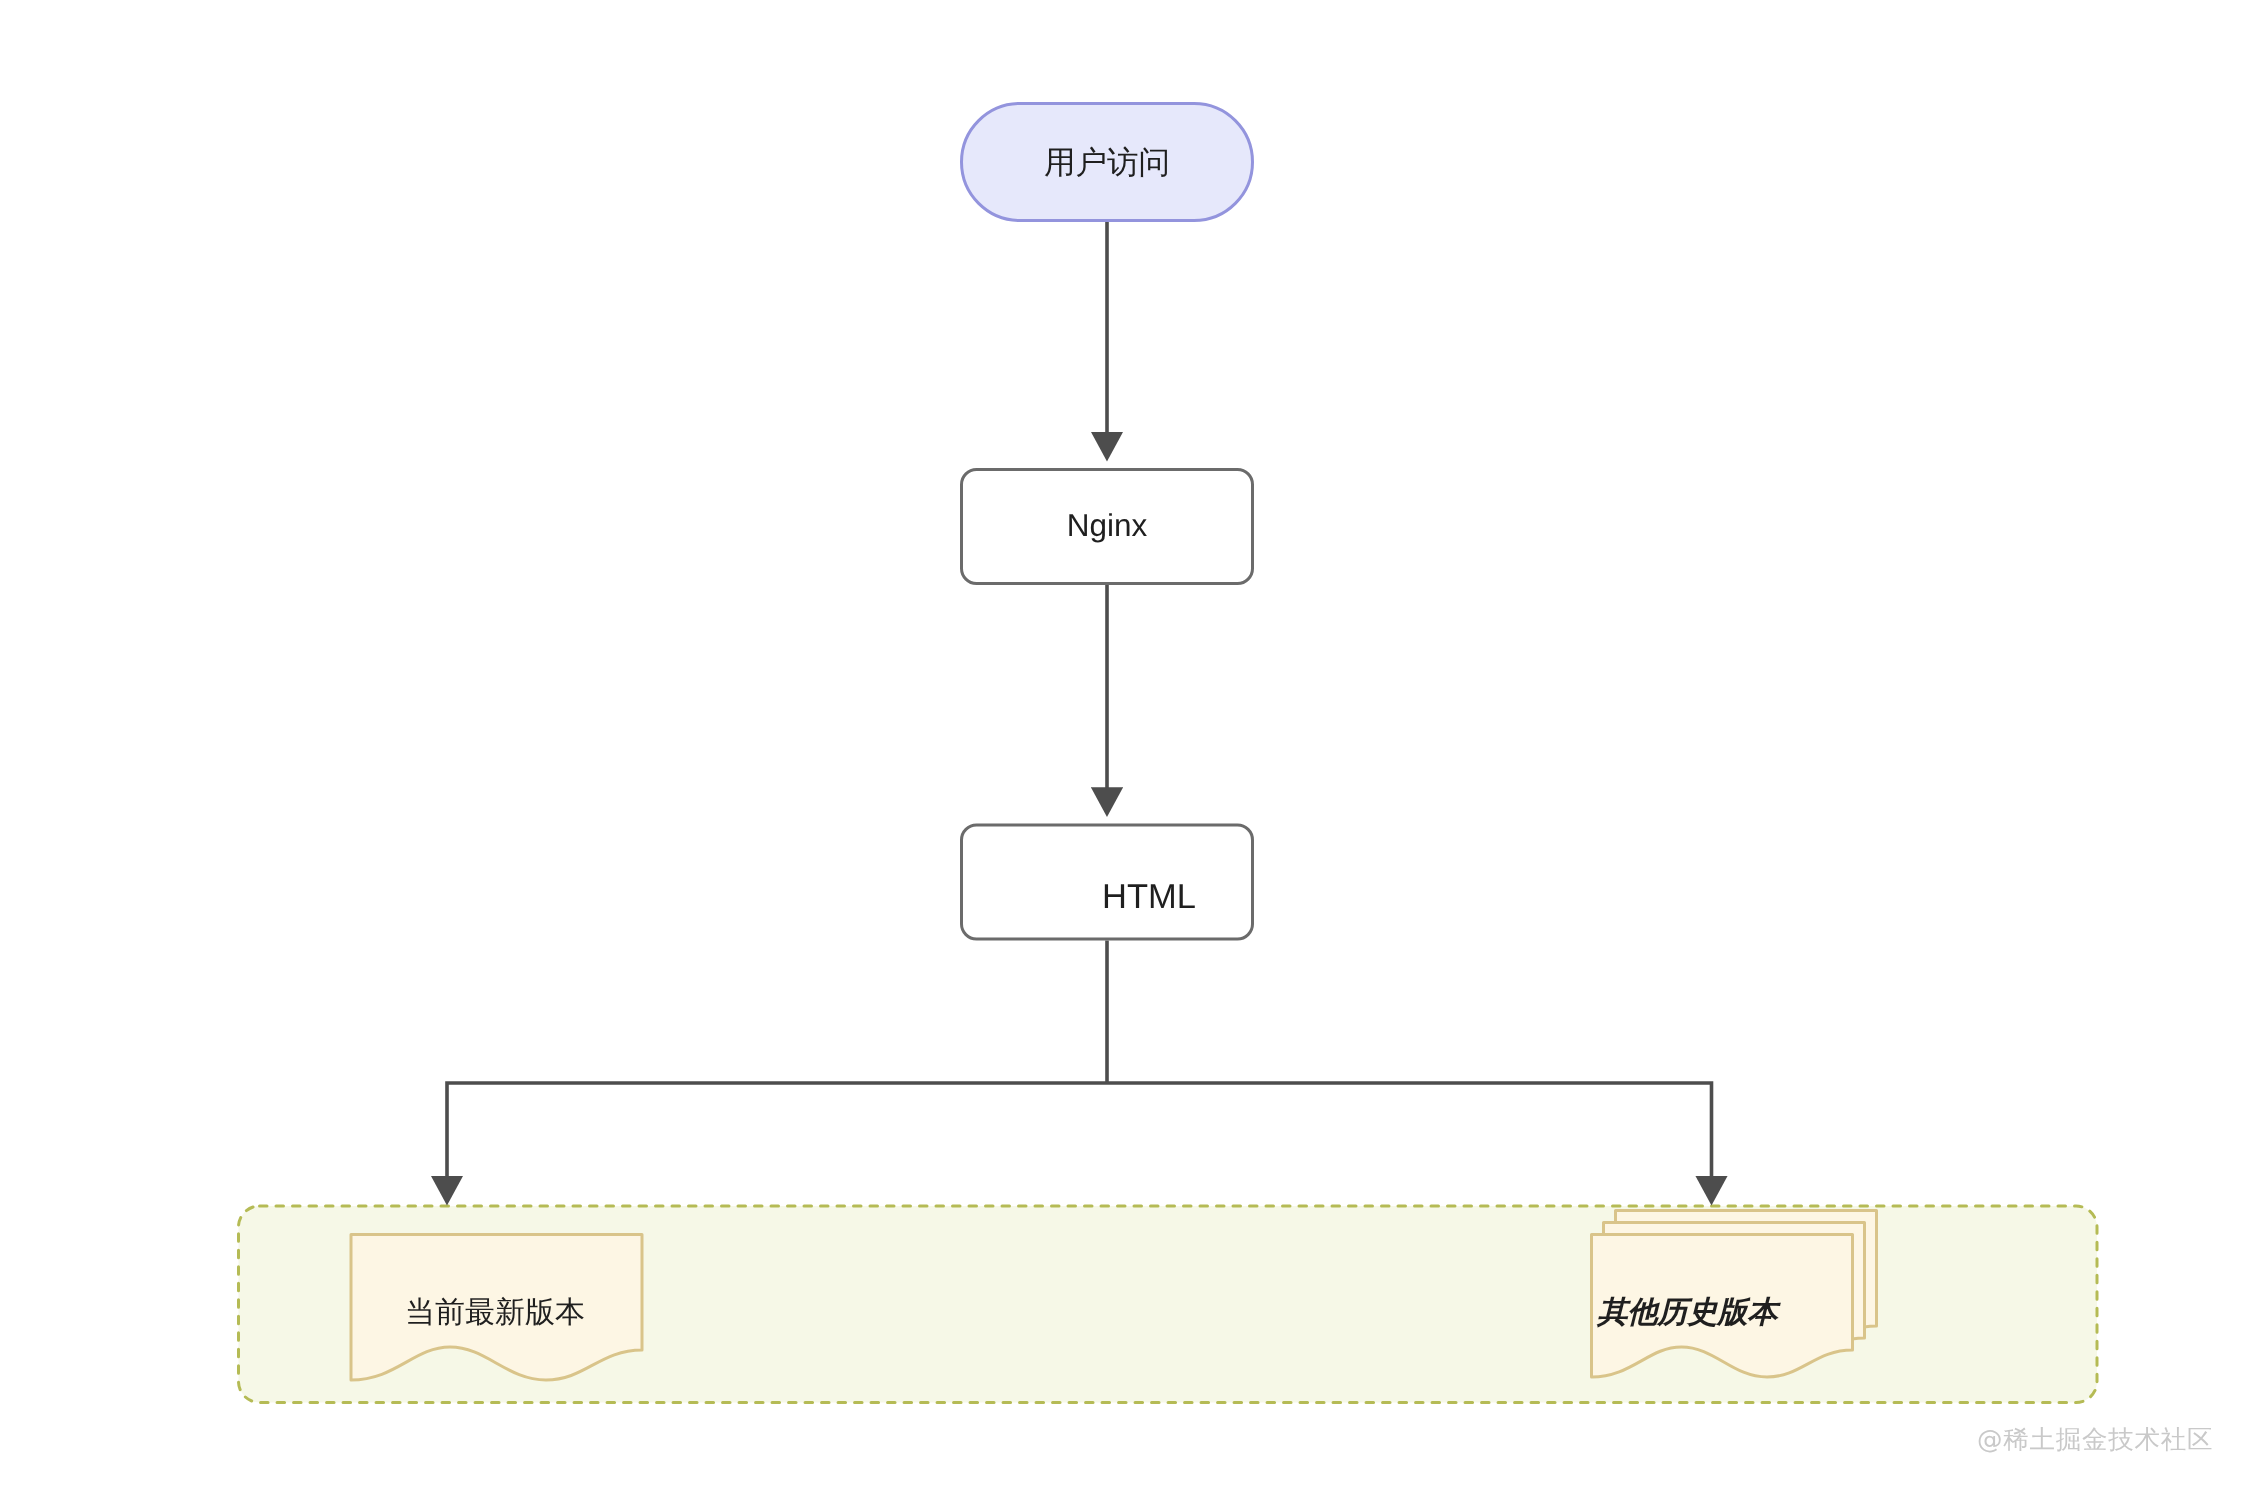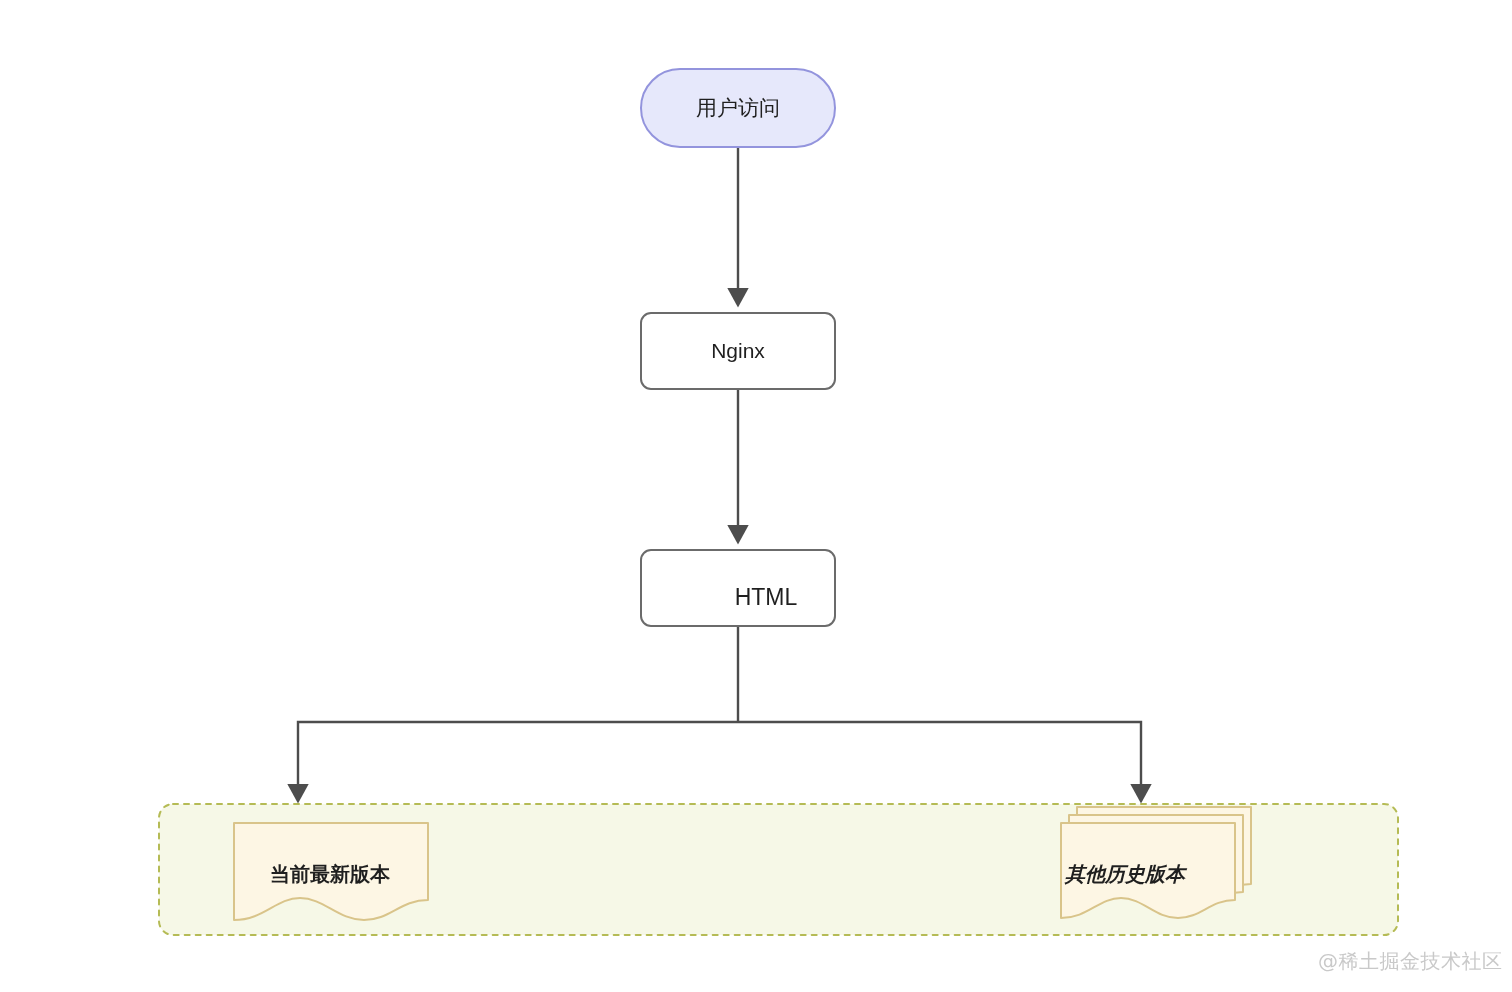--- a/index.html
+++ b/index.html
@@ -41,31 +41,31 @@
     left: 640px; top: 312px; width: 196px; height: 78px;
     font-size: 21px;
   }
   #label-html {
     left: 640px; top: 549px; width: 196px; height: 96px;
     font-size: 23px;
     margin-left: 28px;
   }
   #label-current-version {
     left: 232px; top: 824px; width: 196px; height: 100px;
-    font-size: 20px; font-weight: 700;
+    font-size: 20px; font-weight: 400;
   }
   #label-history-versions {
     left: 1040px; top: 824px; width: 170px; height: 100px;
     font-size: 20px; font-weight: 700; font-style: italic;
   }
   #watermark {
     position: absolute;
     left: 1318px;
     top: 948px;
-    font-size: 20px;
+    font-size: 17px;
     color: #c9c9c9;
     letter-spacing: 0.5px;
     font-family: "DejaVu Sans", sans-serif;
     white-space: nowrap;
   }
 </style>
 </head>
 <body>
 
 <svg id="diagram-canvas" viewBox="0 0 1512 992" xmlns="http://www.w3.org/2000/svg">

